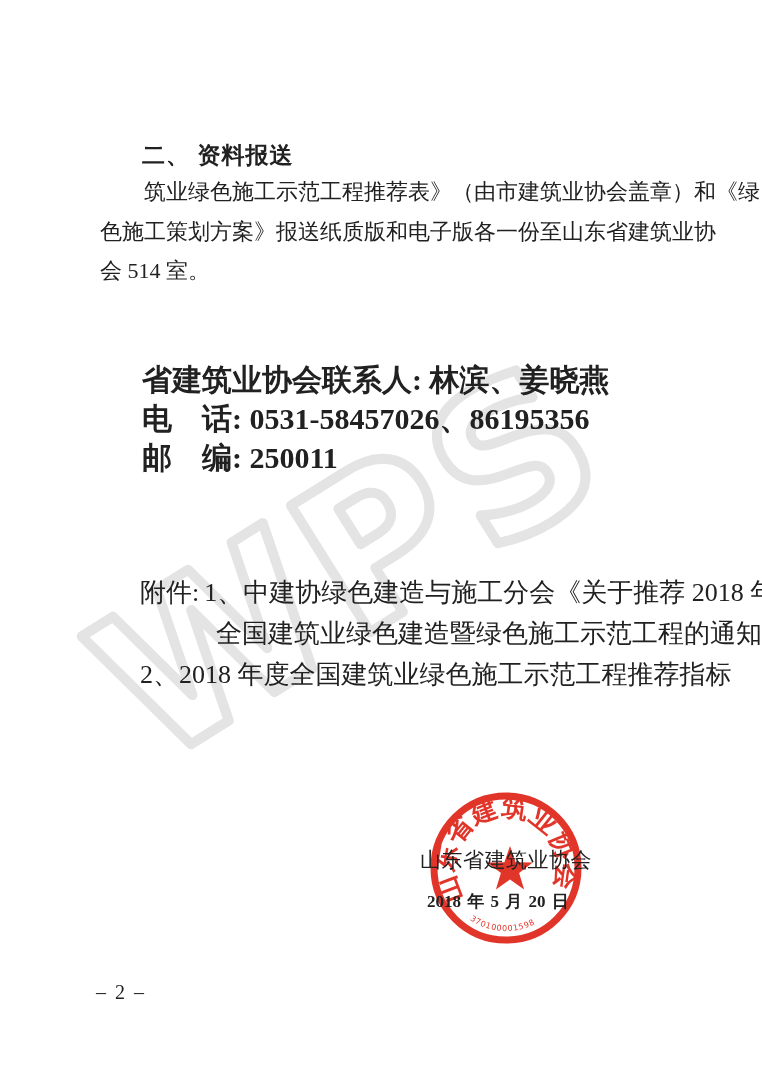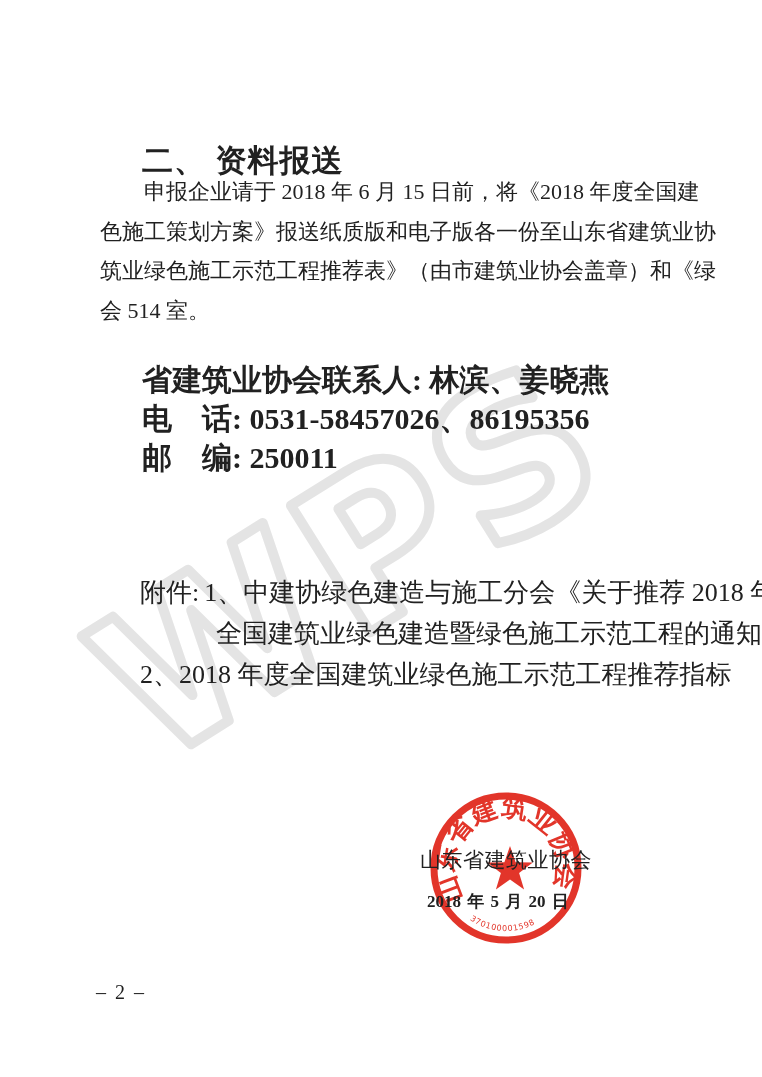--- a/index.html
+++ b/index.html
@@ -9,21 +9,21 @@
     background:#ffffff;
     overflow:hidden;
     font-family:"Liberation Serif","DejaVu Serif",serif;
     color:#212121;
   }
   .watermark{position:absolute;left:0;top:0;z-index:0;}
   .layer{position:absolute;z-index:2;}
   .heading{
     font-family:"Liberation Sans","DejaVu Sans",sans-serif;
     font-weight:bold;
-    font-size:31px;
+    font-size:23px;
     letter-spacing:1px;
     white-space:nowrap;
   }
   .h2-pos{left:142px;top:140px;}
   .h3-pos{left:142px;top:338px;}
   .para{left:100px;top:172px;font-size:22px;line-height:39.5px;}
   .para .pline{white-space:nowrap;}
   .para .pline:first-child{padding-left:44px;}
   .contact{left:142px;top:360px;font-size:30px;line-height:39px;font-weight:bold;}
   .contact .cline{white-space:nowrap;}
@@ -42,23 +42,22 @@
 
 <div class="page">
 
   <svg class="watermark" width="762" height="1077" viewBox="0 0 762 1077">
     <text x="350" y="632" transform="rotate(-32 350 560)" text-anchor="middle" font-family="DejaVu Sans, Liberation Sans, sans-serif" font-weight="bold" font-size="205" letter-spacing="8" fill="none" stroke="#e4e4e4" stroke-width="10" stroke-linejoin="round">WPS</text>
   </svg>
 
   <div class="layer heading h2-pos">二、 资料报送</div>
 
   <div class="layer para">
-    <div class="pline">申报企业请于 2018 年 6 月 15 日前，将《2018 年度全国建</div>
+    <div class="pline">筑业绿色施工示范工程推荐表》（由市建筑业协会盖章）和《绿</div>
     <div class="pline">色施工策划方案》报送纸质版和电子版各一份至山东省建筑业协</div>
-    <div class="pline">筑业绿色施工示范工程推荐表》（由市建筑业协会盖章）和《绿</div>
     <div class="pline">会 514 室。</div>
   </div>
 
 
   <div class="layer contact">
     <div class="cline">省建筑业协会联系人: 林滨、姜晓燕</div>
     <div class="cline">电　话: 0531-58457026、86195356</div>
     <div class="cline">邮　编: 250011</div>
   </div>
 

